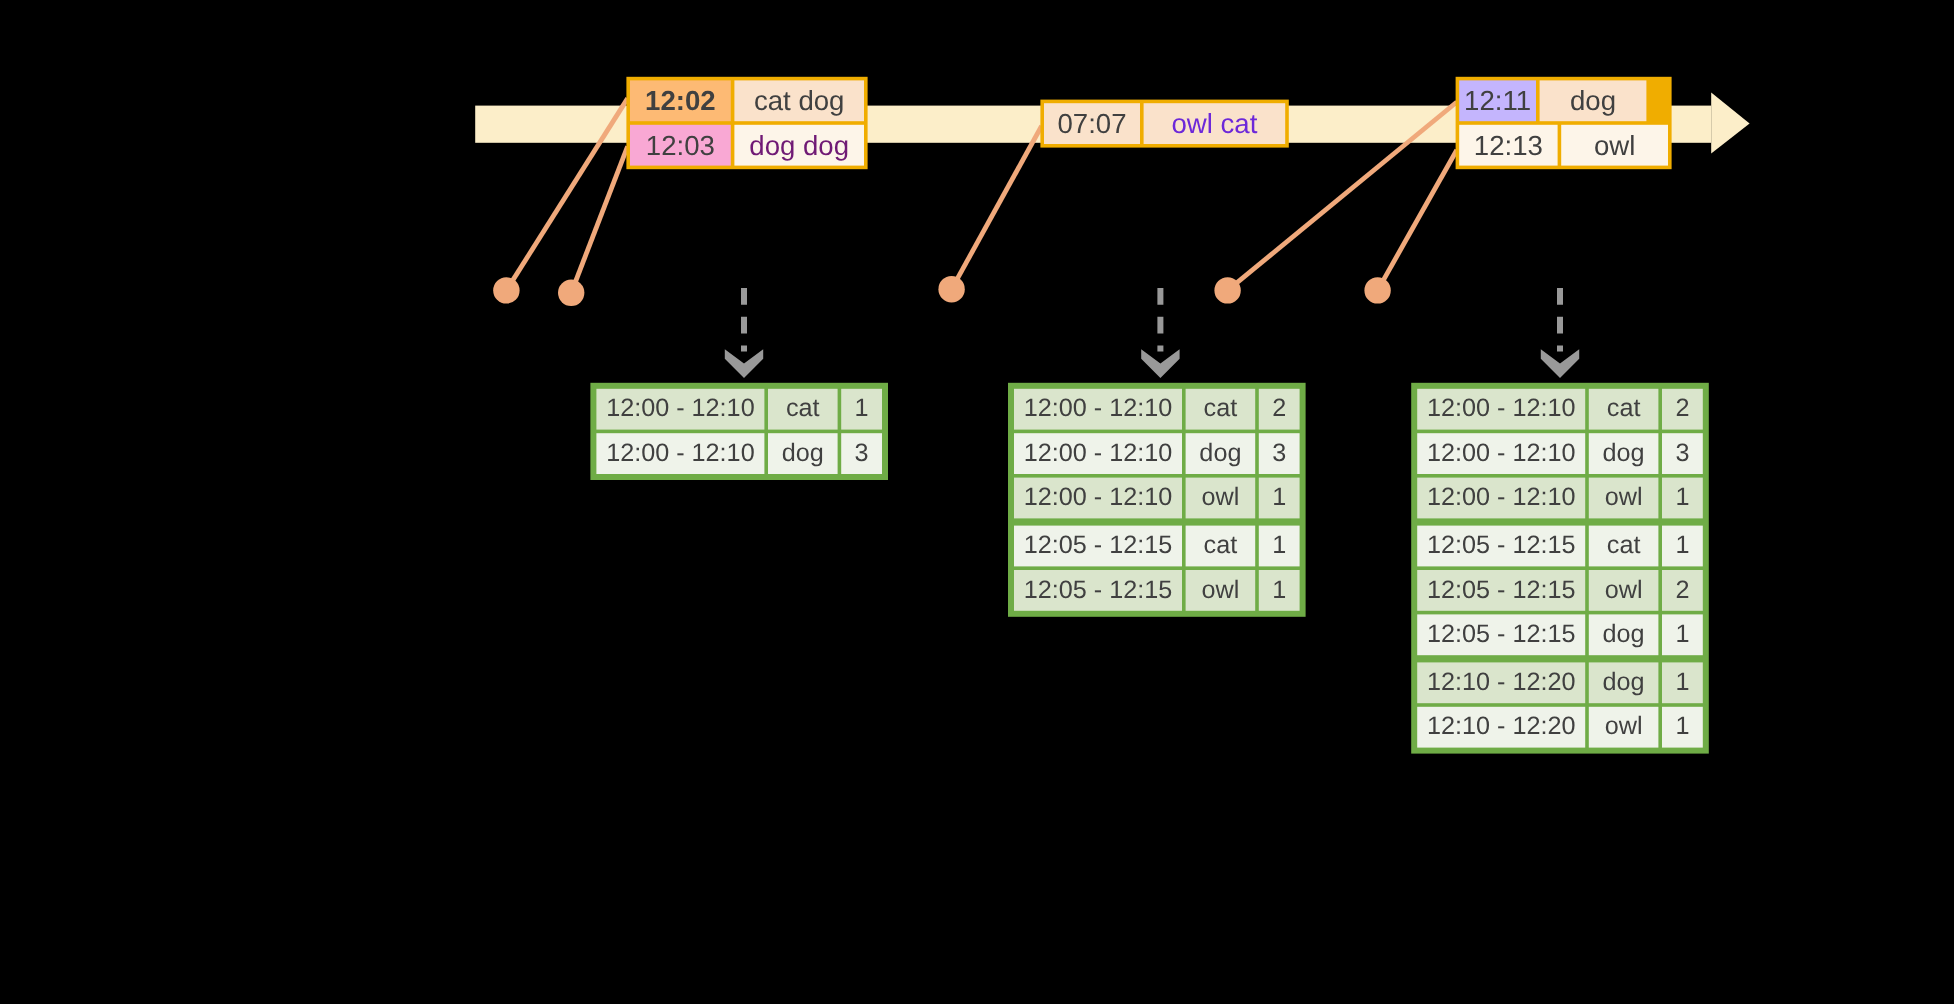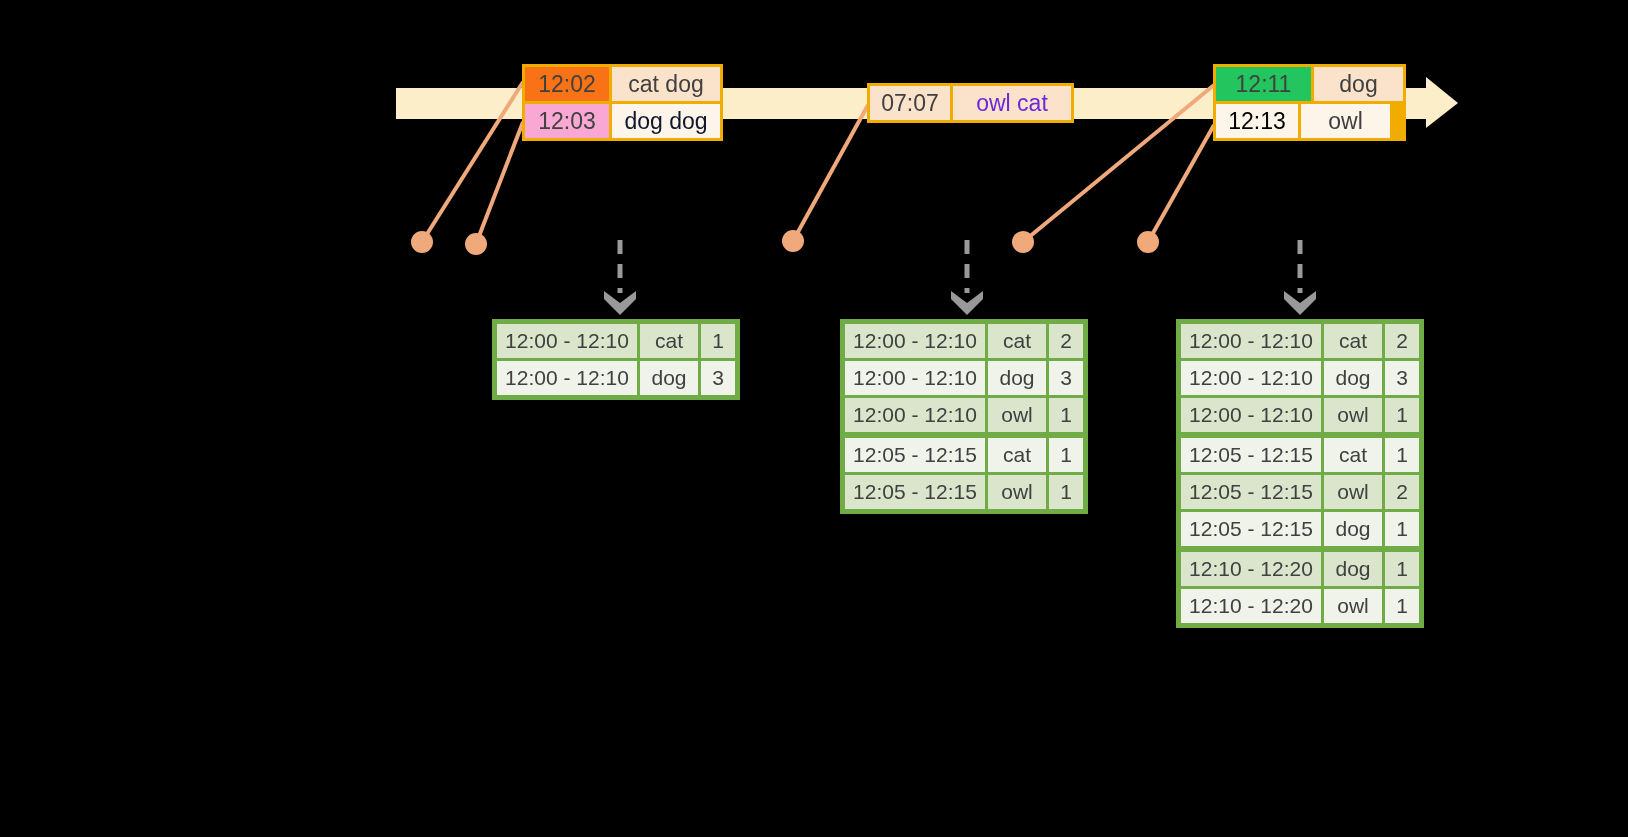--- a/index.html
+++ b/index.html
@@ -68,41 +68,41 @@
         <polygon points="604,291 620,303 636,291 636,299 620,315 604,299" fill="#999999"></polygon>
         <line x1="967" y1="240" x2="967" y2="293" stroke="#999999" stroke-width="5" stroke-dasharray="14 10"></line>
         <polygon points="951,291 967,303 983,291 983,299 967,315 951,299" fill="#999999"></polygon>
         <line x1="1300" y1="240" x2="1300" y2="293" stroke="#999999" stroke-width="5" stroke-dasharray="14 10"></line>
         <polygon points="1284,291 1300,303 1316,291 1316,299 1300,315 1284,299" fill="#999999"></polygon>
       </g>
   </svg>
   <div id="event-tables">
       <div class="etable" style="left: 522px; top: 64px; background: rgb(240, 173, 0);">
         <div class="erow">
-          <div class="ecell" style="width: 84px; background: #f97316; color: rgb(64, 64, 64);">12:02</div>
+          <div class="ecell" style="width: 84px; background: #fdba74; color: rgb(64, 64, 64); font-weight: bold;">12:02</div>
           <div class="ecell" style="width: 108px; background: rgb(250, 226, 203); color: #404040;">cat dog</div>
         </div>
         <div class="erow">
           <div class="ecell" style="width: 84px; background: #f9a8d4; color: rgb(64, 64, 64);">12:03</div>
-          <div class="ecell" style="width: 108px; background: rgb(253, 245, 233); color: #0f172a;">dog dog</div>
+          <div class="ecell" style="width: 108px; background: rgb(253, 245, 233); color: #701a75;">dog dog</div>
         </div>
       </div>
       <div class="etable" style="left: 867px; top: 83px; background: rgb(240, 173, 0);">
         <div class="erow">
           <div class="ecell" style="width: 80px; background: rgb(250, 226, 203); color: rgb(64, 64, 64);">07:07</div>
           <div class="ecell" style="width: 118px; background: rgb(250, 226, 203); color: #6d28d9;">owl cat</div>
         </div>
       </div>
       <div class="etable" style="left: 1213px; top: 64px; background: rgb(240, 173, 0);">
         <div class="erow">
-          <div class="ecell" style="width: 95px; background: #22c55e; color: rgb(64, 64, 64);">12:11</div>
+          <div class="ecell" style="width: 64px; background: #c4b5fd; color: rgb(64, 64, 64);">12:11</div>
           <div class="ecell" style="width: 89px; background: rgb(250, 226, 203); color: rgb(64, 64, 64);">dog</div>
         </div>
         <div class="erow">
-          <div class="ecell" style="width: 82px; background: rgb(253, 245, 233); color: #000000;">12:13</div>
+          <div class="ecell" style="width: 82px; background: rgb(253, 245, 233); color: #404040;">12:13</div>
           <div class="ecell" style="width: 89px; background: rgb(253, 245, 233); color: rgb(64, 64, 64);">owl</div>
         </div>
       </div>
     </div>
   <div id="result-tables">
       <div class="gtable" style="left: 492px; top: 319px; background: rgb(111, 172, 70);">
         <div class="grow">
           <div class="gcell" style="width: 140px; background: rgb(218, 229, 204); color: rgb(64, 64, 64);">12:00 - 12:10</div>
           <div class="gcell" style="width: 58px; background: rgb(218, 229, 204); color: rgb(64, 64, 64);">cat</div>
           <div class="gcell" style="width: 34px; background: rgb(218, 229, 204); color: rgb(64, 64, 64);">1</div>

